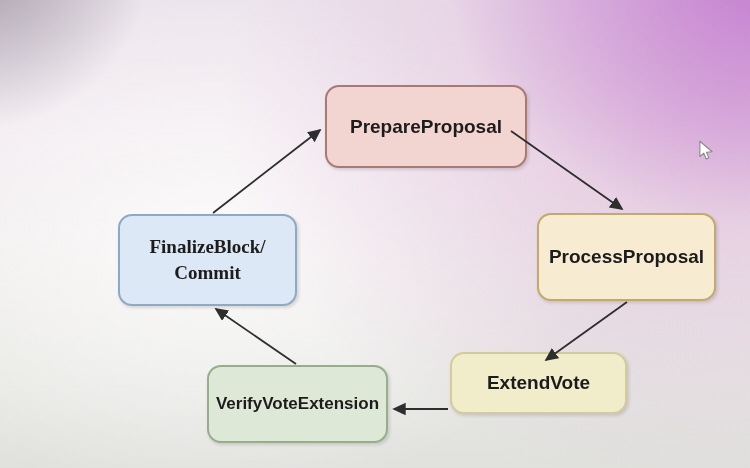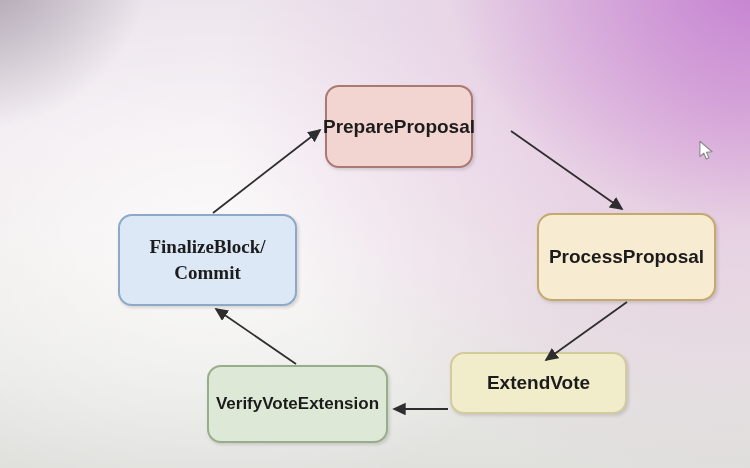--- a/index.html
+++ b/index.html
@@ -28,41 +28,41 @@
   .node {
     position: absolute;
     border: 2px solid #999;
     border-radius: 14px;
     display: flex; align-items: center; justify-content: center;
     font-weight: 700; font-size: 19px; color: #1c1c1c;
     text-align: center; white-space: pre-line; line-height: 1.35;
     box-shadow: 1.5px 2px 3px rgba(80,70,70,0.18);
     box-sizing: border-box;
   }
-  .node-prepare  { left: 325px; top:  85px; width: 148px; height: 83px; }
+  .node-prepare  { left: 325px; top:  85px; width: 202px; height: 83px; }
   .node-process  { left: 537px; top: 213px; width: 179px; height: 88px; }
   .node-extend   { left: 450px; top: 352px; width: 177px; height: 62px; }
   .node-verify   { left: 207px; top: 365px; width: 181px; height: 78px; font-size: 17px; }
   .node-finalize { left: 118px; top: 214px; width: 179px; height: 92px; }
 
   .arrows { position: absolute; left: 0; top: 0; width: 750px; height: 468px; pointer-events: none; }
 
   .cursor { position: absolute; left: 698px; top: 140px; width: 16px; height: 22px; }
 </style>
 </head>
 <body>
 
 <div class="stage">
 
 
   <div class="diagram">
 
     <div class="node node-prepare" style="background-color: rgb(242, 213, 209); border-color: rgb(169, 122, 116);">PrepareProposal</div>
 
-    <div class="node node-process" style="background-color: rgb(247, 235, 209); border-color: rgb(195, 169, 107); border-radius: 15px;">ProcessProposal</div>
+    <div class="node node-process" style="background-color: rgb(247, 235, 209); border-color: rgb(195, 169, 107);">ProcessProposal</div>
 
     <div class="node node-extend" style="background-color: rgb(241, 236, 202); border-color: rgb(211, 203, 157);">ExtendVote</div>
 
     <div class="node node-verify" style="background-color: rgb(221, 233, 214); border-color: rgb(151, 173, 139);">VerifyVoteExtension</div>
 
     <div class="node node-finalize" style="background-color: rgb(220, 232, 246); border-color: rgb(142, 169, 199); font-family: Liberation Serif, serif;">FinalizeBlock/
 Commit</div>
 
     <svg class="arrows" viewBox="0 0 750 468">
       <defs>

